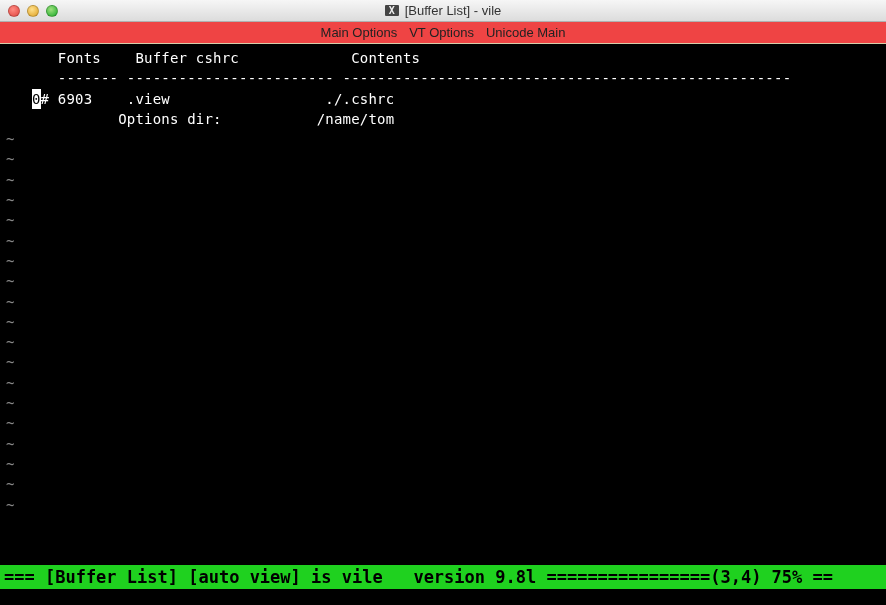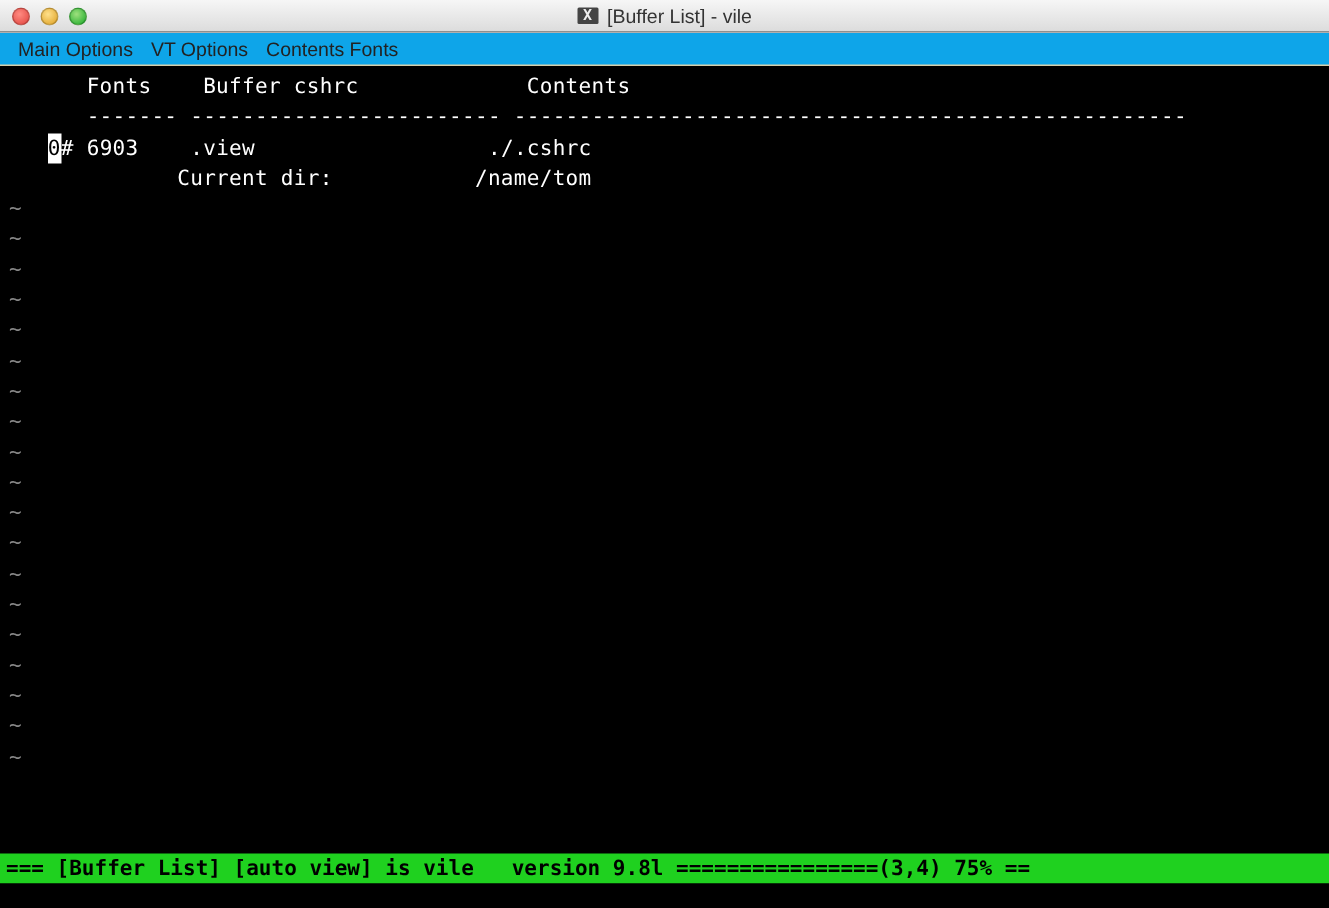--- a/index.html
+++ b/index.html
@@ -49,27 +49,28 @@
     }
     .x-icon {
       width: 14px; height: 11px;
       background: #444;
       color: #eee;
       font: bold 10px/11px monospace;
       text-align: center;
       border-radius: 1px;
     }
     .menubar {
-      background: #0ea5e9;
+      background: #ef4444;
       border-bottom: 1px solid #d6cfab;
       padding: 2px 8px;
       display: flex;
       gap: 4px;
       font: 13px -apple-system, "Lucida Grande", Arial, sans-serif;
       color: #222;
+      justify-content: center;
     }
     .menu-item { padding: 1px 4px; cursor: default; }
     .terminal {
       background: #000;
       color: #fff;
       padding: 4px 6px 0 6px;
       white-space: pre;
       line-height: 1.45;
       letter-spacing: 0.2px;
       font-size: 14px;
@@ -84,21 +85,21 @@
     .tilde-area {
       color: #888;
     }
     .statusbar {
       position: absolute;
       bottom: 16px;
       left: 0; right: 0;
       background: #1fd11f;
       color: #000;
       font-family: Menlo, Consolas, monospace;
-      font-size: 14px;
+      font-size: 17px;
       font-weight: bold;
       padding: 2px 4px;
       white-space: pre;
       overflow: hidden;
     }
     .bottom-empty {
       position: absolute;
       bottom: 0;
       left: 0; right: 0;
       height: 16px;
@@ -116,27 +117,27 @@
   </div>
   <div class="title-center">
     <span class="x-icon">X</span>
     <span>[Buffer List] - vile</span>
   </div>
 </div>
 
 <div class="menubar">
   <span class="menu-item">Main Options</span>
   <span class="menu-item">VT Options</span>
-  <span class="menu-item">Contents Fonts</span>
+  <span class="menu-item">Unicode Main</span>
 </div>
 
 <div class="terminal"><span>      <span>Fonts</span>    <span>Buffer cshrc</span>             <span>Contents</span></span>
 <span>      <span>-------</span> <span>------------------------</span> <span>----------------------------------------------------</span></span>
 <span>   <span class="cursor-cell">0</span><span>#</span> <span>6903</span>    <span>.view</span>                  <span>./.cshrc</span></span>
-<span>             <span>Current dir:</span>           <span>/name/tom</span></span>
+<span>             <span>Options dir:</span>           <span>/name/tom</span></span>
 <span class="tilde-area">~</span>
 <span class="tilde-area">~</span>
 <span class="tilde-area">~</span>
 <span class="tilde-area">~</span>
 <span class="tilde-area">~</span>
 <span class="tilde-area">~</span>
 <span class="tilde-area">~</span>
 <span class="tilde-area">~</span>
 <span class="tilde-area">~</span>
 <span class="tilde-area">~</span>

